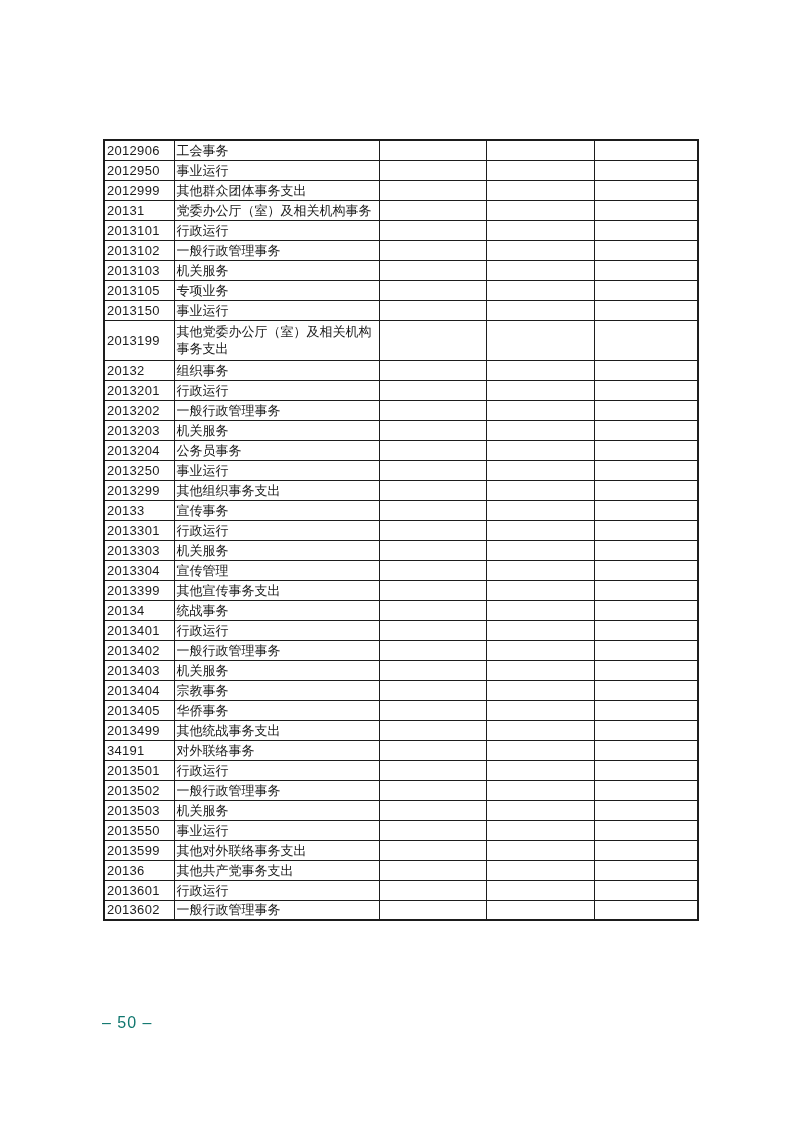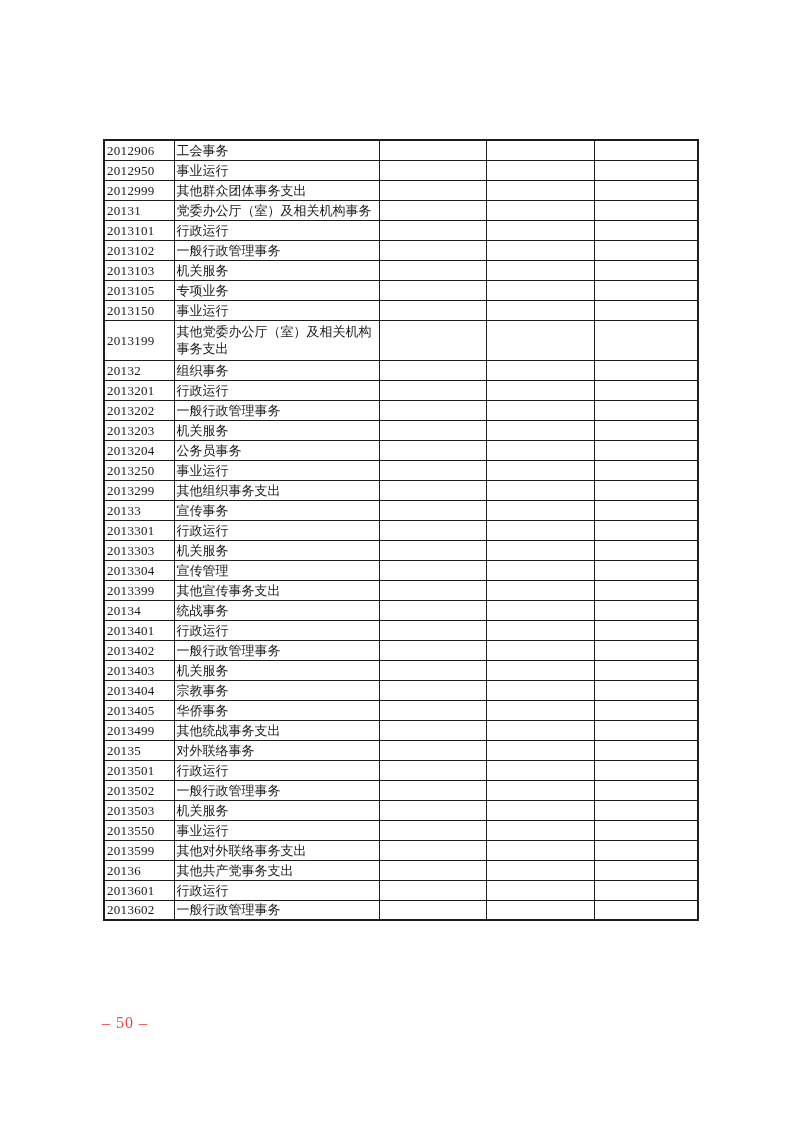--- a/index.html
+++ b/index.html
@@ -5,21 +5,21 @@
   html, body {
     margin: 0;
     padding: 0;
     background: #e8e8e8;
   }
   .page {
     position: relative;
     width: 793px;
     height: 1122px;
     background: #ffffff;
-    font-family: Liberation Serif, serif;
+    font-family: Liberation Sans, sans-serif;
     color: #1a1a1a;
     overflow: hidden;
   }
   table.budget-table {
     position: absolute;
     left: 103px;
     top: 139px;
     width: 594px;
     border-collapse: collapse;
     table-layout: fixed;
@@ -47,21 +47,21 @@
   }
   td.name-cell {
     padding-left: 5px;
   }
   .page-number {
     position: absolute;
     left: 102px;
     top: 1014px;
     font-size: 16px;
     letter-spacing: 1px;
-    color: #ef4444;
+    color: #0f766e;
     white-space: pre;
   }
 </style>
 </head>
 <body>
 
 <div class="page">
   <table class="budget-table">
     <colgroup>
       <col style="width:70px">
@@ -268,21 +268,21 @@
           <td class="empty-cell"></td>
         </tr>
         <tr>
           <td class="code-cell">2013499</td>
           <td class="name-cell">其他统战事务支出</td>
           <td class="empty-cell"></td>
           <td class="empty-cell"></td>
           <td class="empty-cell"></td>
         </tr>
         <tr>
-          <td class="code-cell">20135</td>
+          <td class="code-cell">34191</td>
           <td class="name-cell">对外联络事务</td>
           <td class="empty-cell"></td>
           <td class="empty-cell"></td>
           <td class="empty-cell"></td>
         </tr>
         <tr>
           <td class="code-cell">2013501</td>
           <td class="name-cell">行政运行</td>
           <td class="empty-cell"></td>
           <td class="empty-cell"></td>

